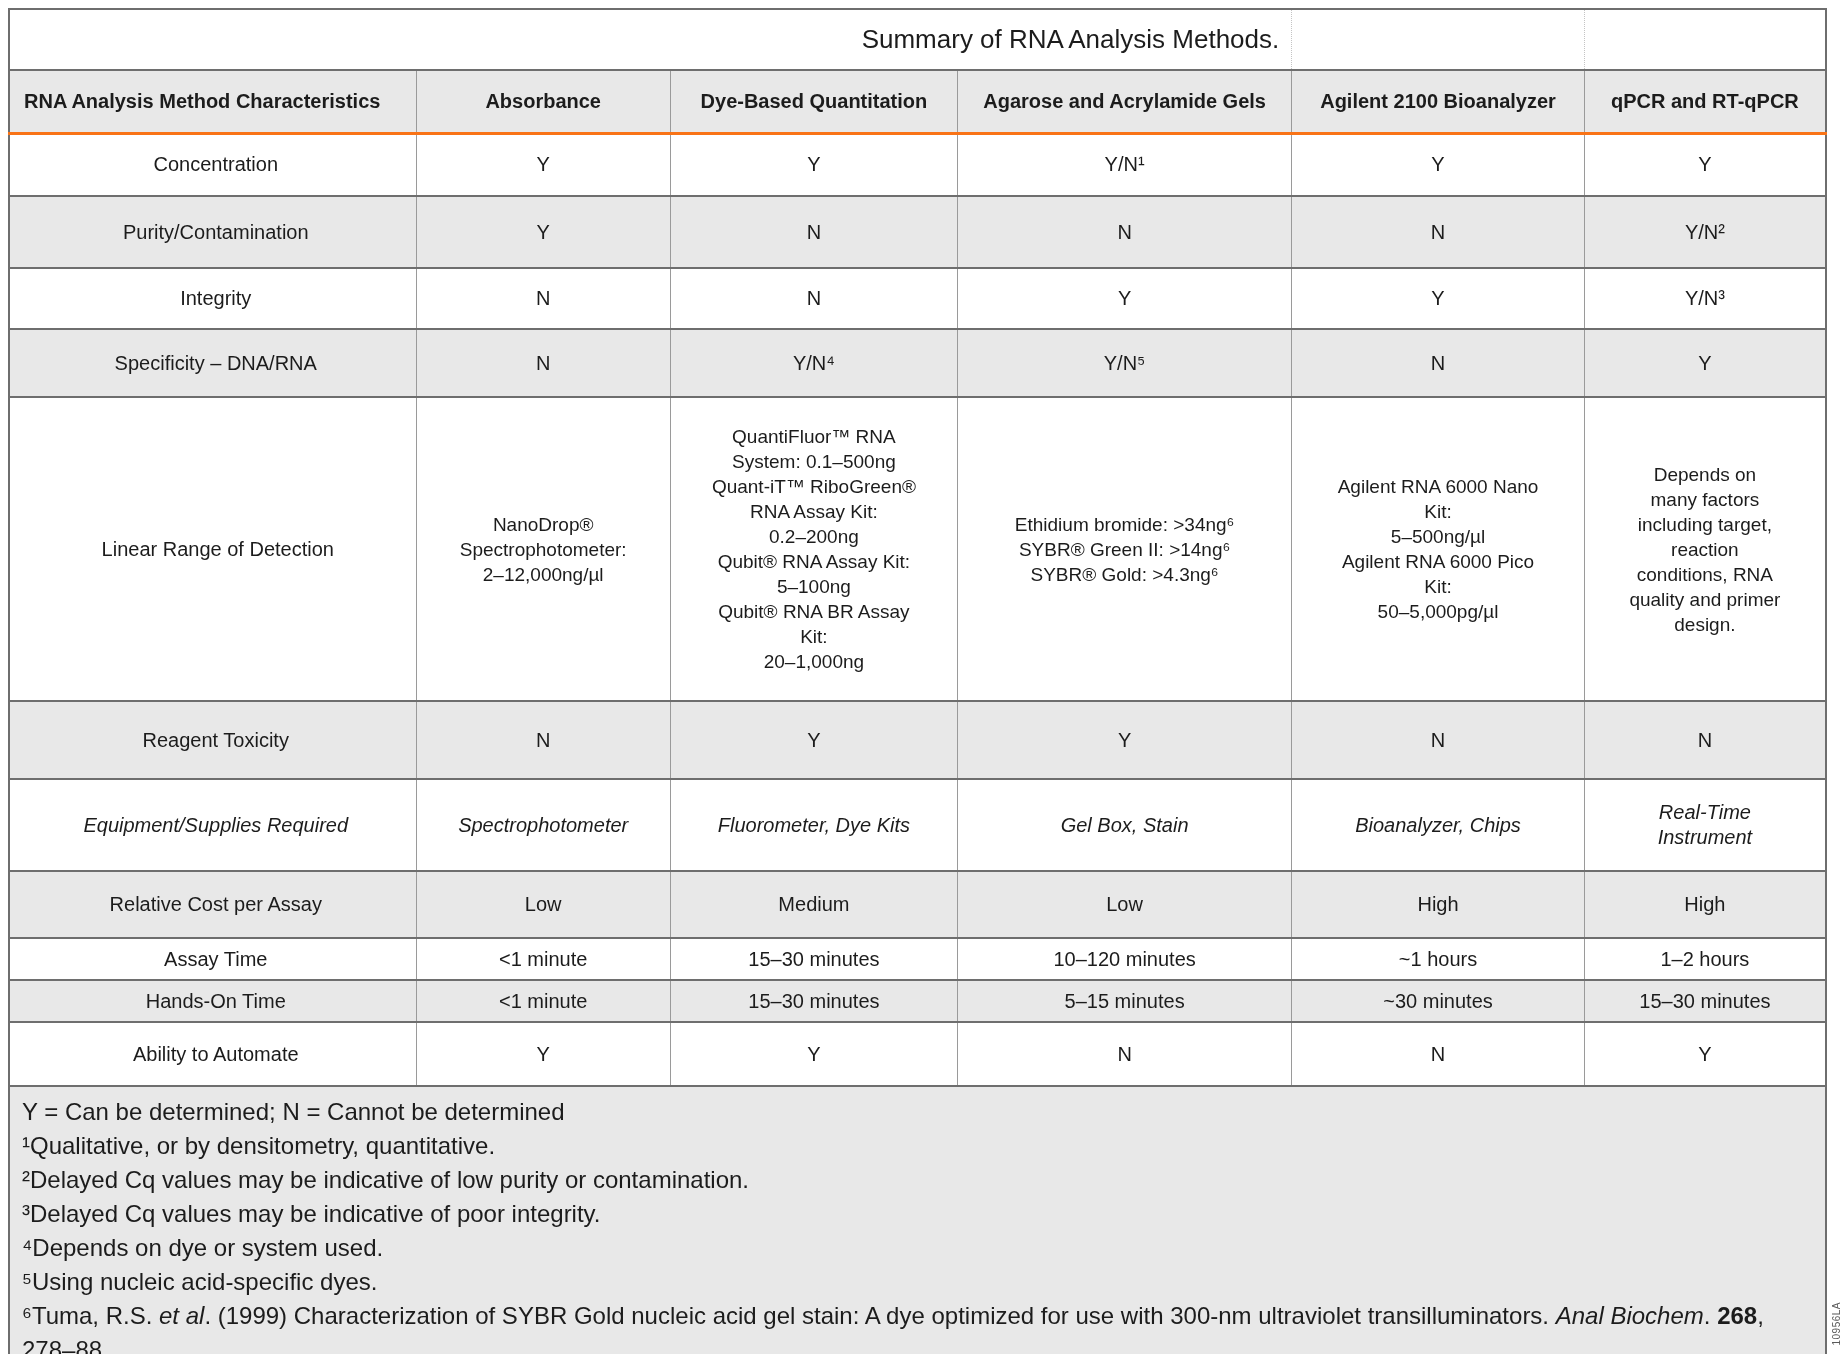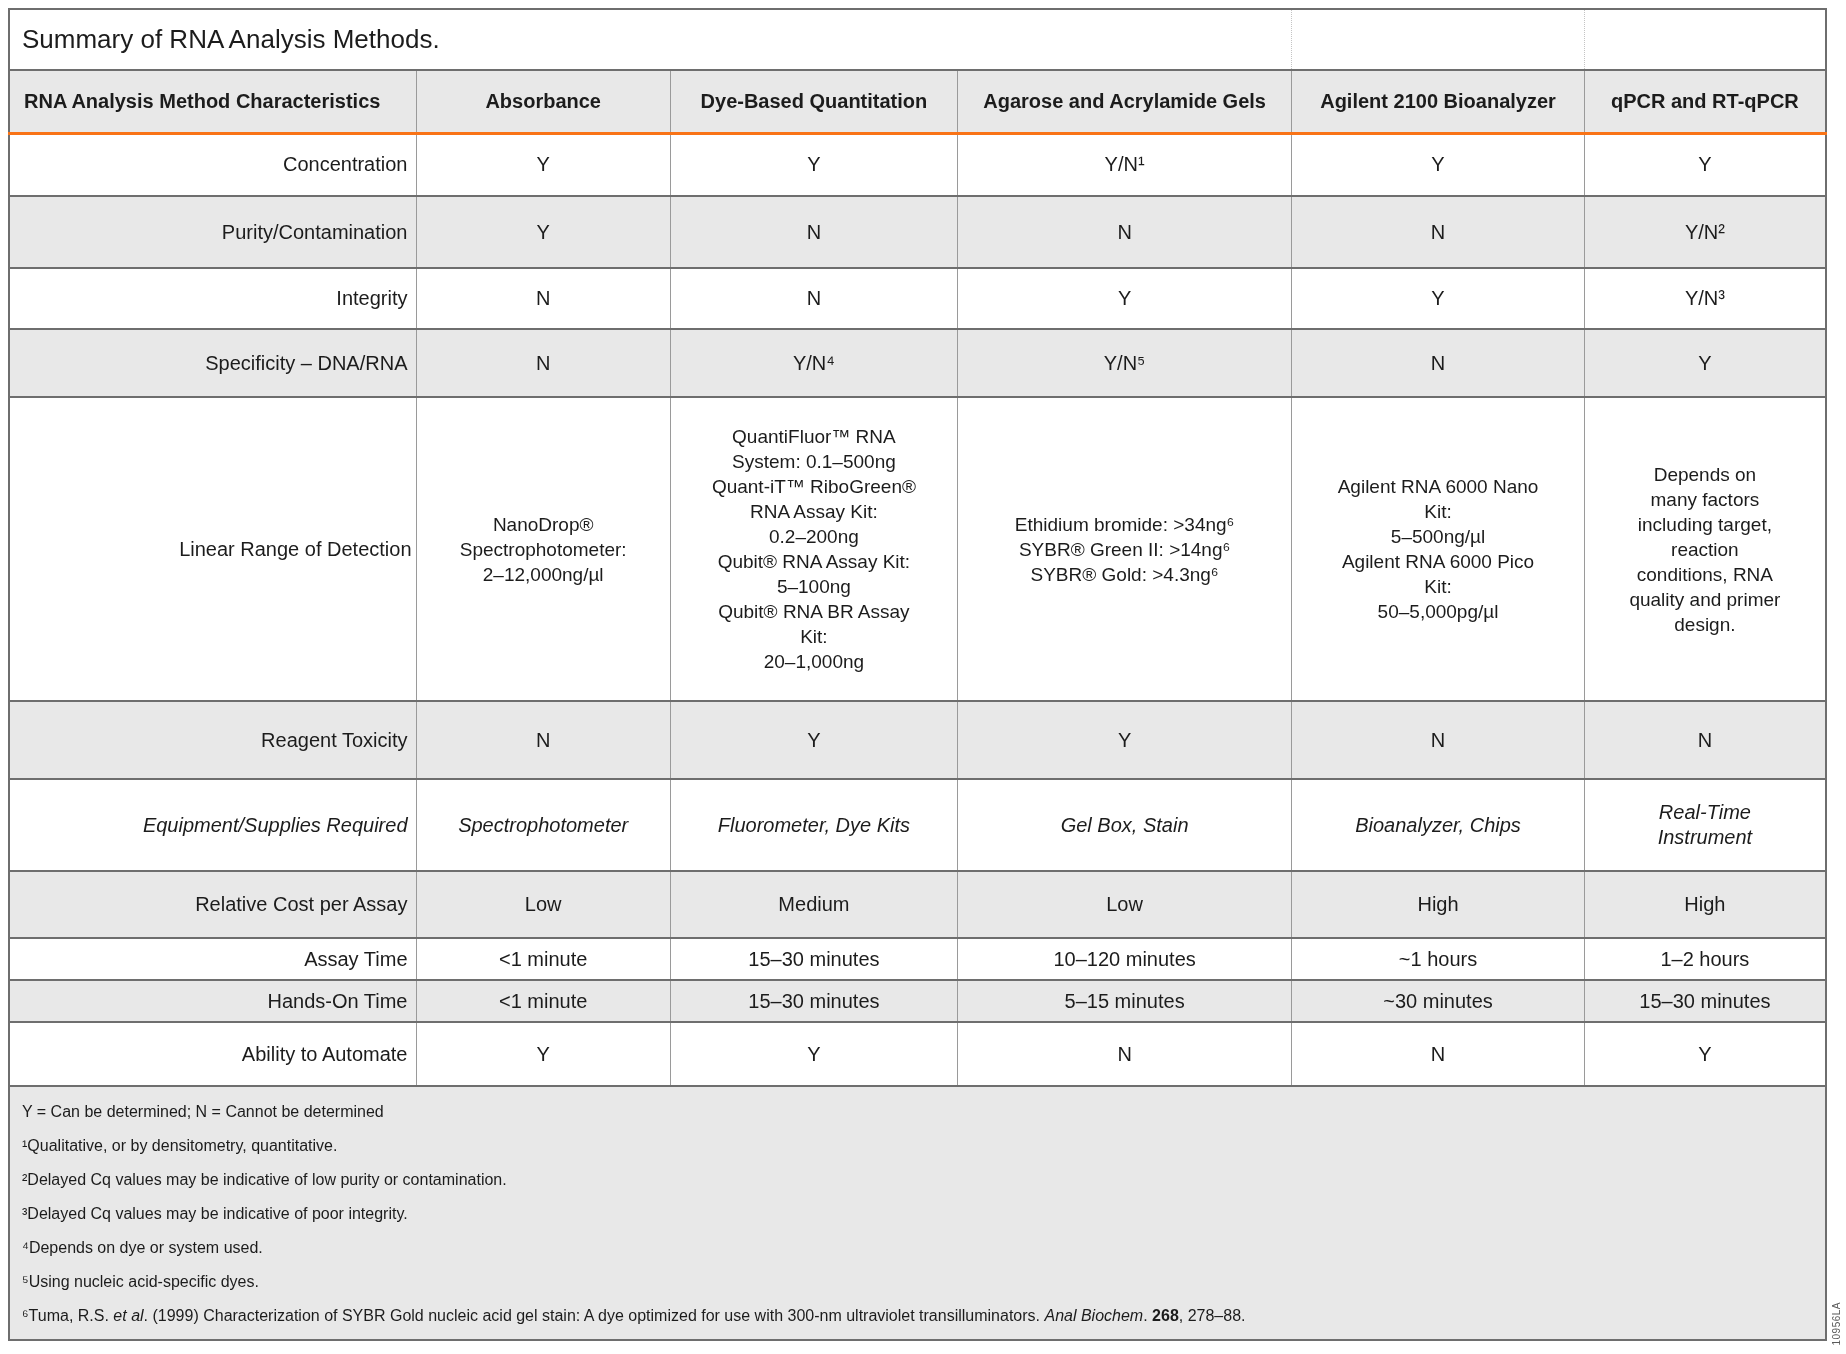--- a/index.html
+++ b/index.html
@@ -20,44 +20,44 @@
     border-left:1px solid #9a9a9a;border-right:1px solid #9a9a9a;
     border-top:2px solid #6e6e6e;border-bottom:2px solid #6e6e6e;
     padding:2px 8px;vertical-align:middle;
     font-size:20px;line-height:25px;
     text-align:center;white-space:pre-line;
     overflow:hidden;
   }
   tr.title-row td{
     background:#ffffff;border-top:0;border-bottom:1px solid #8a8a8a;
     border-left:0;border-right:0;
-    text-align:left;font-size:26px;padding:0 12px;
+    text-align:right;font-size:26px;padding:0 12px;
   }
   tr.title-row td.tsep{border-left:1px dotted #c4c4c4;}
   tr.head th{
     background:#e8e8e8;font-weight:bold;font-size:20px;
     border-bottom:3px solid #f97316;
   }
   tr.head th.rowhead{text-align:left;padding-left:14px;}
-  td.rowlabel{text-align:right;padding-left:14px;}
+  td.rowlabel{text-align:center;padding-left:14px;}
   tr.grey td{background:#e8e8e8;}
   tr.white td{background:#ffffff;}
 
   tr.h61{height:61px;} tr.h62{height:72px;} tr.h63{height:63px;}
   tr.h58{height:42px;} tr.h64{height:64px;} tr.h67{height:67px;}
   tr.h68{height:68px;} tr.h78{height:78px;} tr.h92{height:92px;font-style:italic;}
   tr.h304{height:304px;}
   tr.h304 td{font-size:19px;line-height:25px;padding:0 4px;}
   tr.h304 td.rowlabel{padding-left:14px;font-size:20px;}
 
   tr.footrow td{
     background:#e8e8e8;text-align:left;vertical-align:top;
     padding:8px 10px 6px 12px;height:225px;white-space:normal;
   }
-  .fnline{font-size:16px;line-height:34px;white-space:normal;}
+  .fnline{font-size:24px;line-height:34px;white-space:normal;}
   .it{font-style:italic;}
   .bd{font-weight:bold;}
   .figure-id{
     position:absolute;right:4px;bottom:8px;
     writing-mode:vertical-rl;transform:rotate(180deg);
     font-size:10px;color:#5a5a5a;letter-spacing:0.5px;
   }
 </style>
 </head>
 <body>

